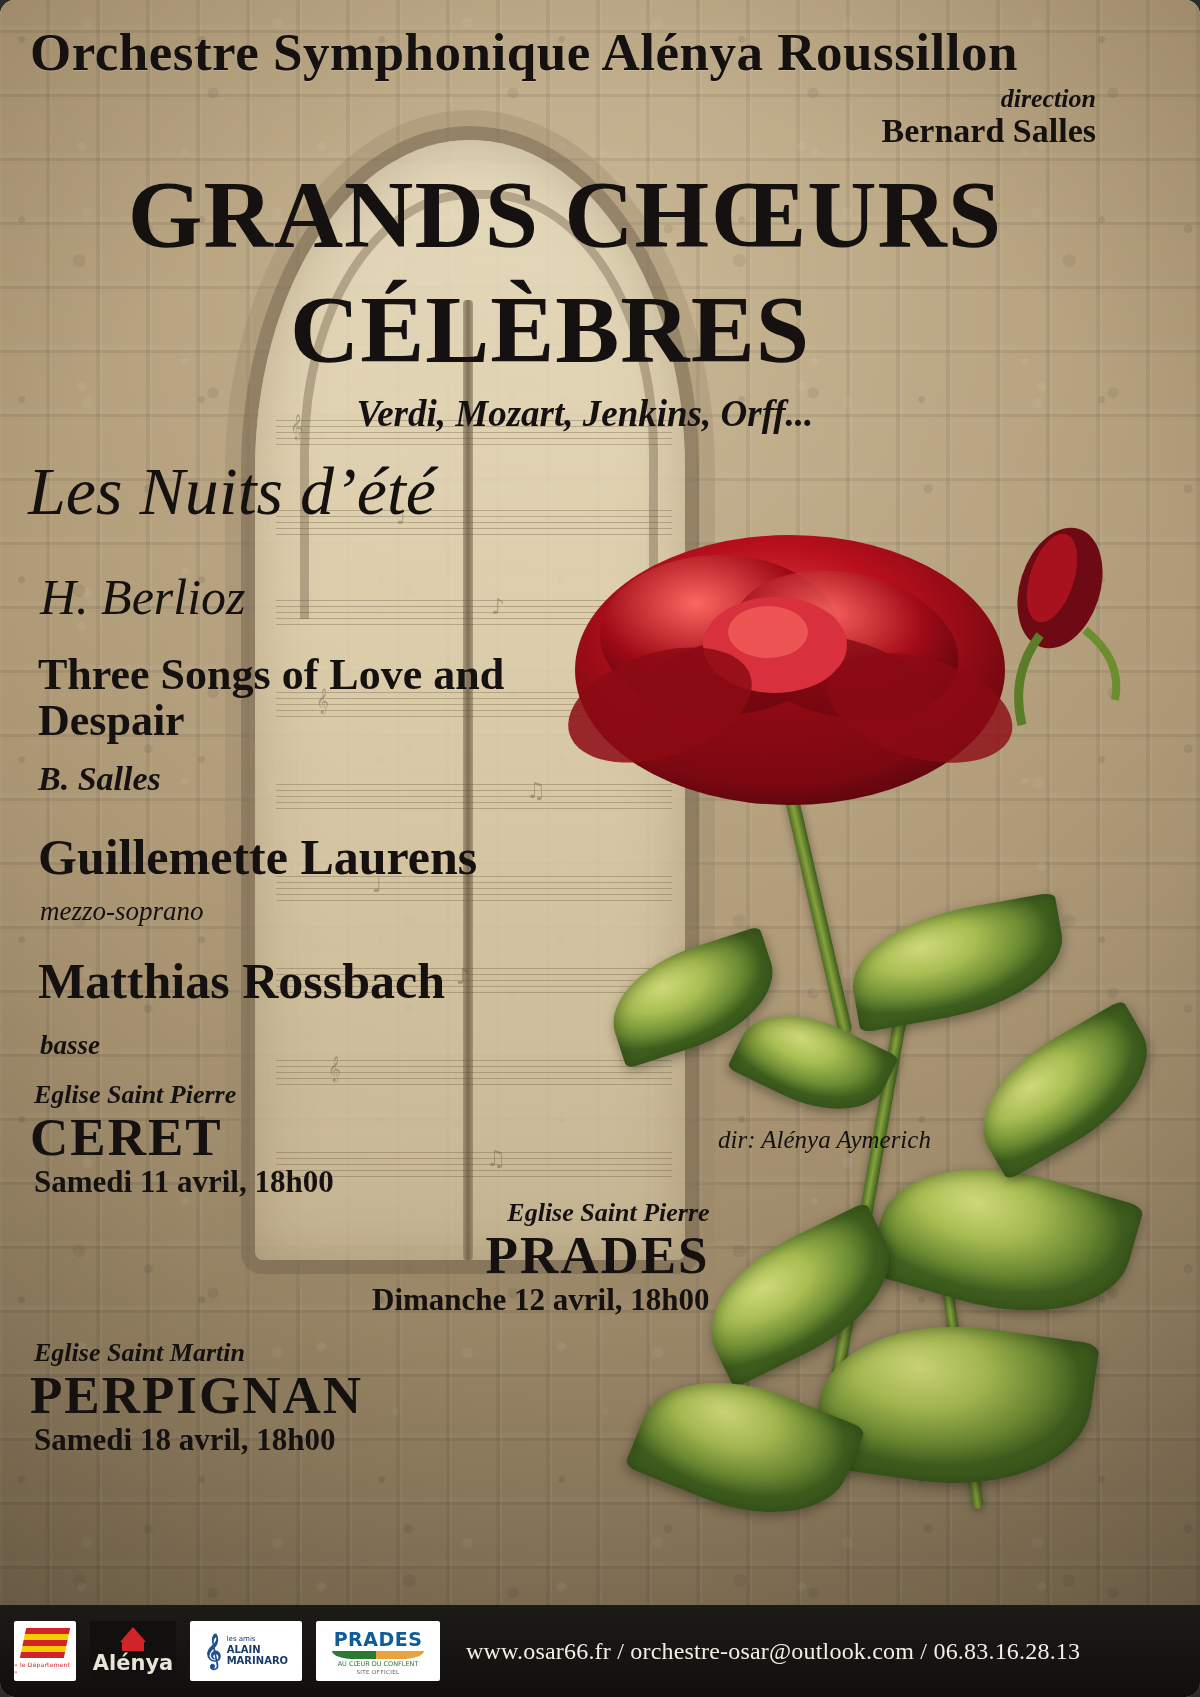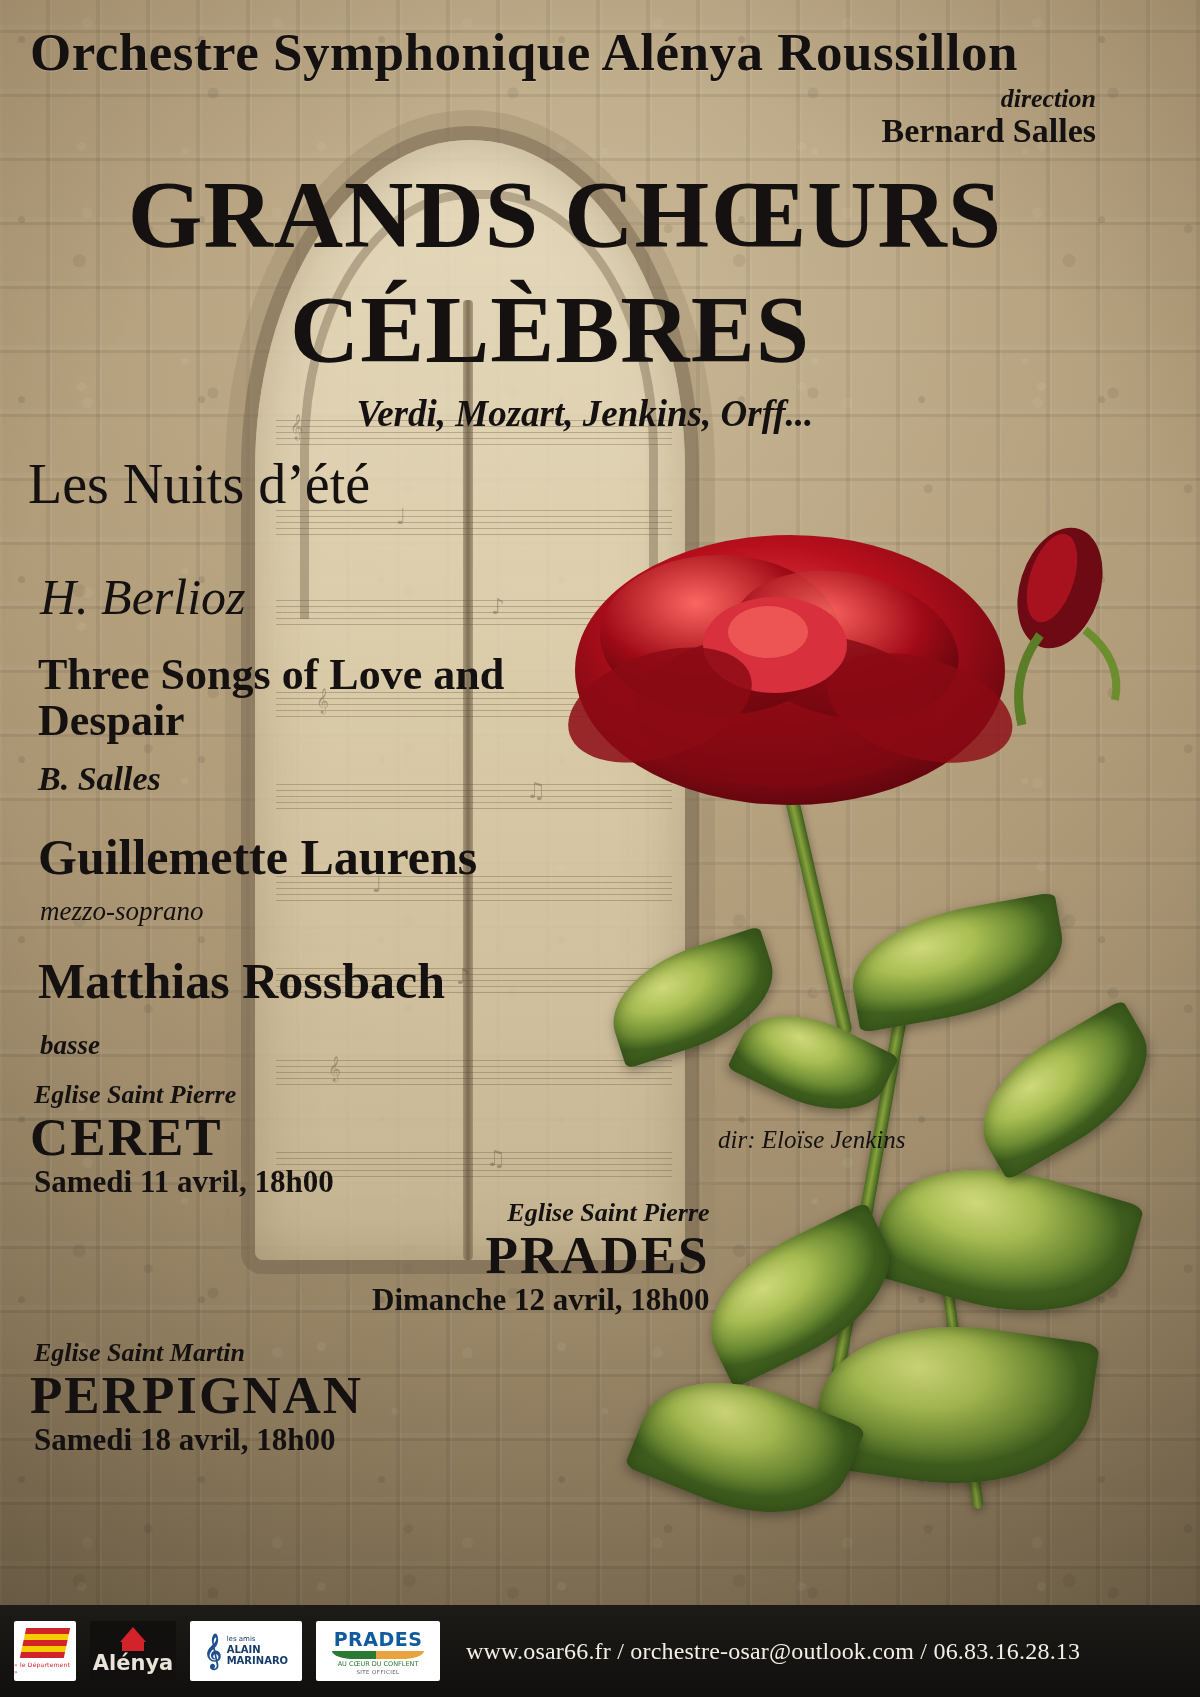--- a/index.html
+++ b/index.html
@@ -8,20 +8,21 @@
     background: #2b2b2b;
   }
   #poster {
     position: relative;
     width: 1200px;
     height: 1697px;
     overflow: hidden;
     font-family: "Liberation Serif", serif;
     color: #141110;
     background-color: #b8a582;
+    border-radius: 15px;
   }
 
   
   .bg-base {
     position: absolute; inset: 0;
     background:
       
       repeating-linear-gradient(90deg,
         rgba(255,255,255,0.045) 0px, rgba(255,255,255,0.045) 2px,
         rgba(0,0,0,0.00) 2px, rgba(0,0,0,0.00) 46px,
@@ -136,21 +137,22 @@
   .title2 {
     left: 0; top: 274px; width: 1100px; text-align: center;
     font-size: 96px; font-weight: bold; letter-spacing: 1px;
   }
   .composers {
     left: 0; top: 392px; width: 1170px; text-align: center;
     font-size: 37px; font-style: italic; font-weight: bold;
   }
   .work-main {
     left: 28px; top: 452px;
-    font-size: 56px;
+    font-size: 68px;
+    font-style: italic;
   }
   .work-main-composer {
     left: 40px; top: 568px;
     font-size: 50px; font-style: italic;
   }
   .work-second {
     left: 38px; top: 652px; width: 470px;
     font-size: 44px; font-weight: bold; line-height: 1.05;
   }
   .work-second-composer {
@@ -342,21 +344,21 @@
   <div class="t work-second">Three Songs of Love and  Despair</div>
 
   <div class="t work-main-composer">H. Berlioz</div>
   <div class="t work-second-composer">B. Salles</div>
 
   <div class="t soloist1">Guillemette Laurens</div>
   <div class="t soloist1-voice">mezzo-soprano</div>
   <div class="t soloist2">Matthias Rossbach</div>
   <div class="t soloist2-voice">basse</div>
 
-  <div class="t choir-dir">dir: Eloïse Jenkins</div>
+  <div class="t choir-dir">dir: Alénya Aymerich</div>
 
   <div class="venue venue-ceret">
     <div class="church">Eglise Saint Pierre</div>
     <div class="city">CERET</div>
     <div class="date">Samedi 11 avril, 18h00</div>
   </div>
 
   <div class="venue venue-prades">
     <div class="church">Eglise Saint Pierre</div>
     <div class="city">PRADES</div>

